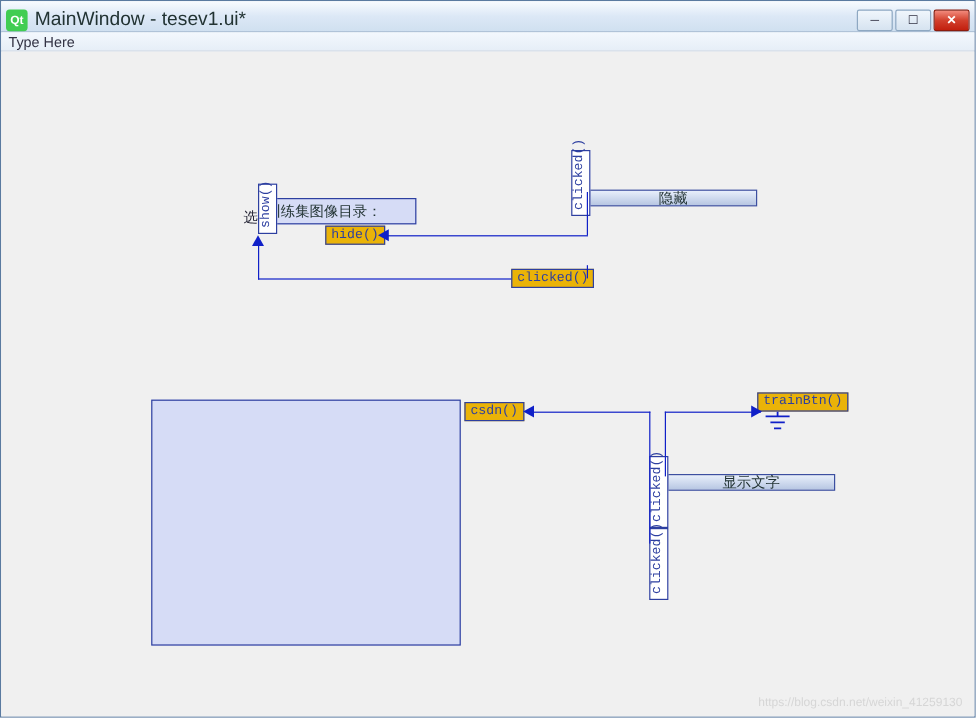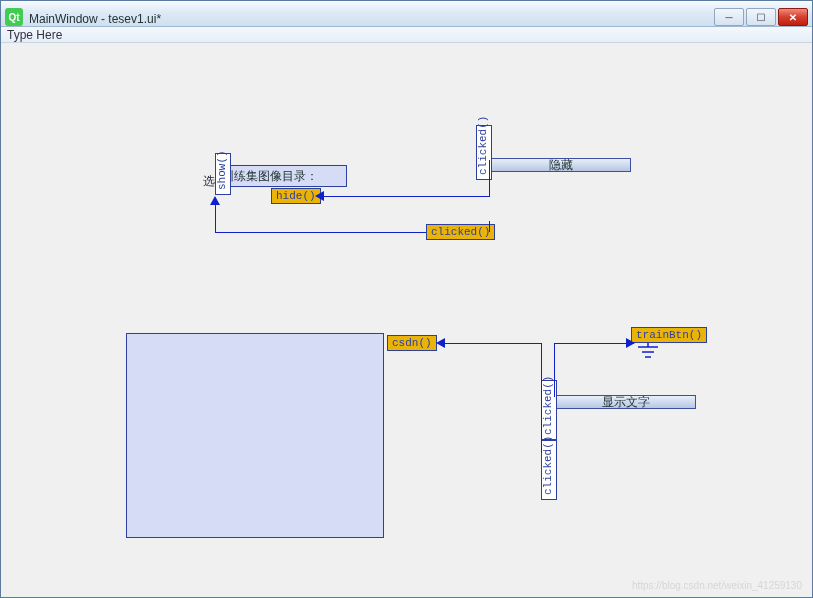--- a/index.html
+++ b/index.html
@@ -22,21 +22,21 @@
     padding:0 4px;
   }
   .titlebar .appicon {
     width:18px; height:18px;
     background:#41cd52;
     border-radius:3px;
     display:flex; align-items:center; justify-content:center;
     color:#fff; font-weight:bold; font-size:10px;
     margin-right:6px;
   }
-  .titlebar .title { flex:1; color:#233; font-size:12px; }
+  .titlebar .title { flex:1; color:#233; font-size:16px; }
   .winbtns { display:flex; gap:2px; }
   .winbtn {
     width:30px; height:18px;
     border:1px solid #8ea8c2;
     border-radius:2px;
     background:linear-gradient(#f0f6fc,#d6e3f0);
     display:flex; align-items:center; justify-content:center;
     font-size:10px; color:#334;
   }
   .winbtn.close {

